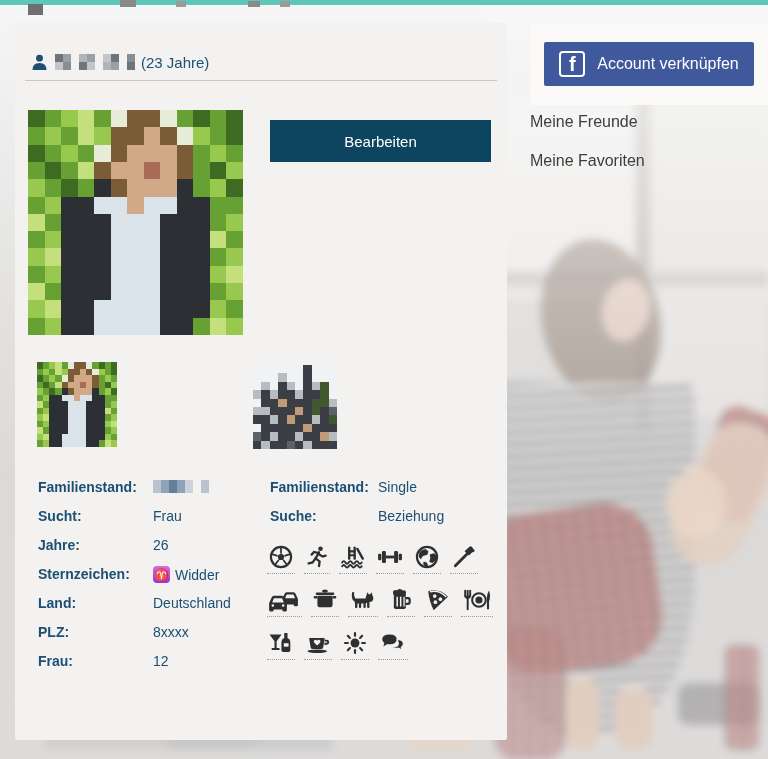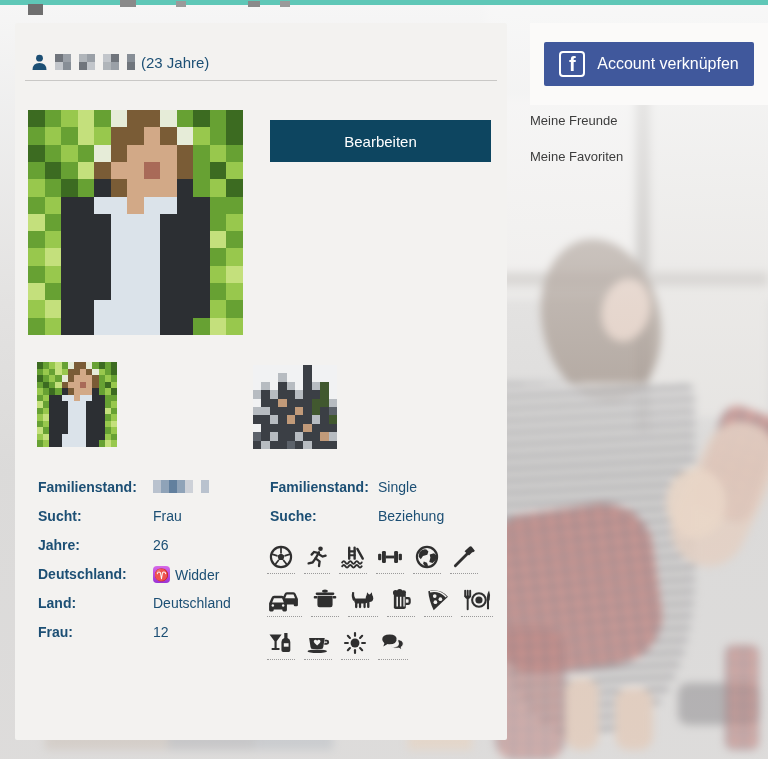--- a/index.html
+++ b/index.html
@@ -86,21 +86,21 @@
   
   #fb-panel { position:absolute; left:530px; top:23px; width:238px; height:82px;
               background:#fbfaf9; z-index:10; display:flex; align-items:center; justify-content:center; }
   #fb-btn { width:210px; height:44px; border:none; border-radius:2px; color:#fff;
             font-size:16px; font-family:"Liberation Sans",sans-serif; cursor:pointer;
             display:flex; align-items:center; justify-content:center; gap:12px; }
   #fb-f { width:26px; height:26px; border:2px solid #fff; border-radius:4px;
           display:flex; align-items:flex-end; justify-content:center;
           color:#fff; font-weight:bold; font-size:20px; line-height:22px; overflow:hidden; }
   #side-links { position:absolute; left:530px; top:113px; z-index:10; }
-  .side-link { display:block; color:#3d3d3d; font-size:13px; margin-bottom:21px;
+  .side-link { display:block; color:#3d3d3d; font-size:16px; margin-bottom:21px;
                text-decoration:none; cursor:pointer; }
 </style>
 </head>
 <body>
 
 <div id="bg">
   <div id="bg-blur">
     <div class="blob sky"></div>
     <div class="blob bldg-l"></div>
     <div class="blob bldg-r"></div>
@@ -632,29 +632,33 @@
     </div>
     <div class="attr-row">
       <span class="attr-label">Sucht:</span>
       <span class="attr-value">Frau</span>
     </div>
     <div class="attr-row">
       <span class="attr-label">Jahre:</span>
       <span class="attr-value">26</span>
     </div>
     <div class="attr-row">
-      <span class="attr-label">Deutschland:</span>
+      <span class="attr-label">Sternzeichen:</span>
       <span class="attr-value">
         <span class="zodiac">♈</span>
         <span>Widder</span>
       </span>
     </div>
     <div class="attr-row">
       <span class="attr-label">Land:</span>
       <span class="attr-value">Deutschland</span>
+    </div>
+    <div class="attr-row">
+      <span class="attr-label">PLZ:</span>
+      <span class="attr-value">8xxxx</span>
     </div>
     <div class="attr-row">
       <span class="attr-label">Frau:</span>
       <span class="attr-value">12</span>
     </div>
   </div>
 
   <div id="attrs-right">
     <div class="attr-row">
       <span class="attr-label">Familienstand:</span>

